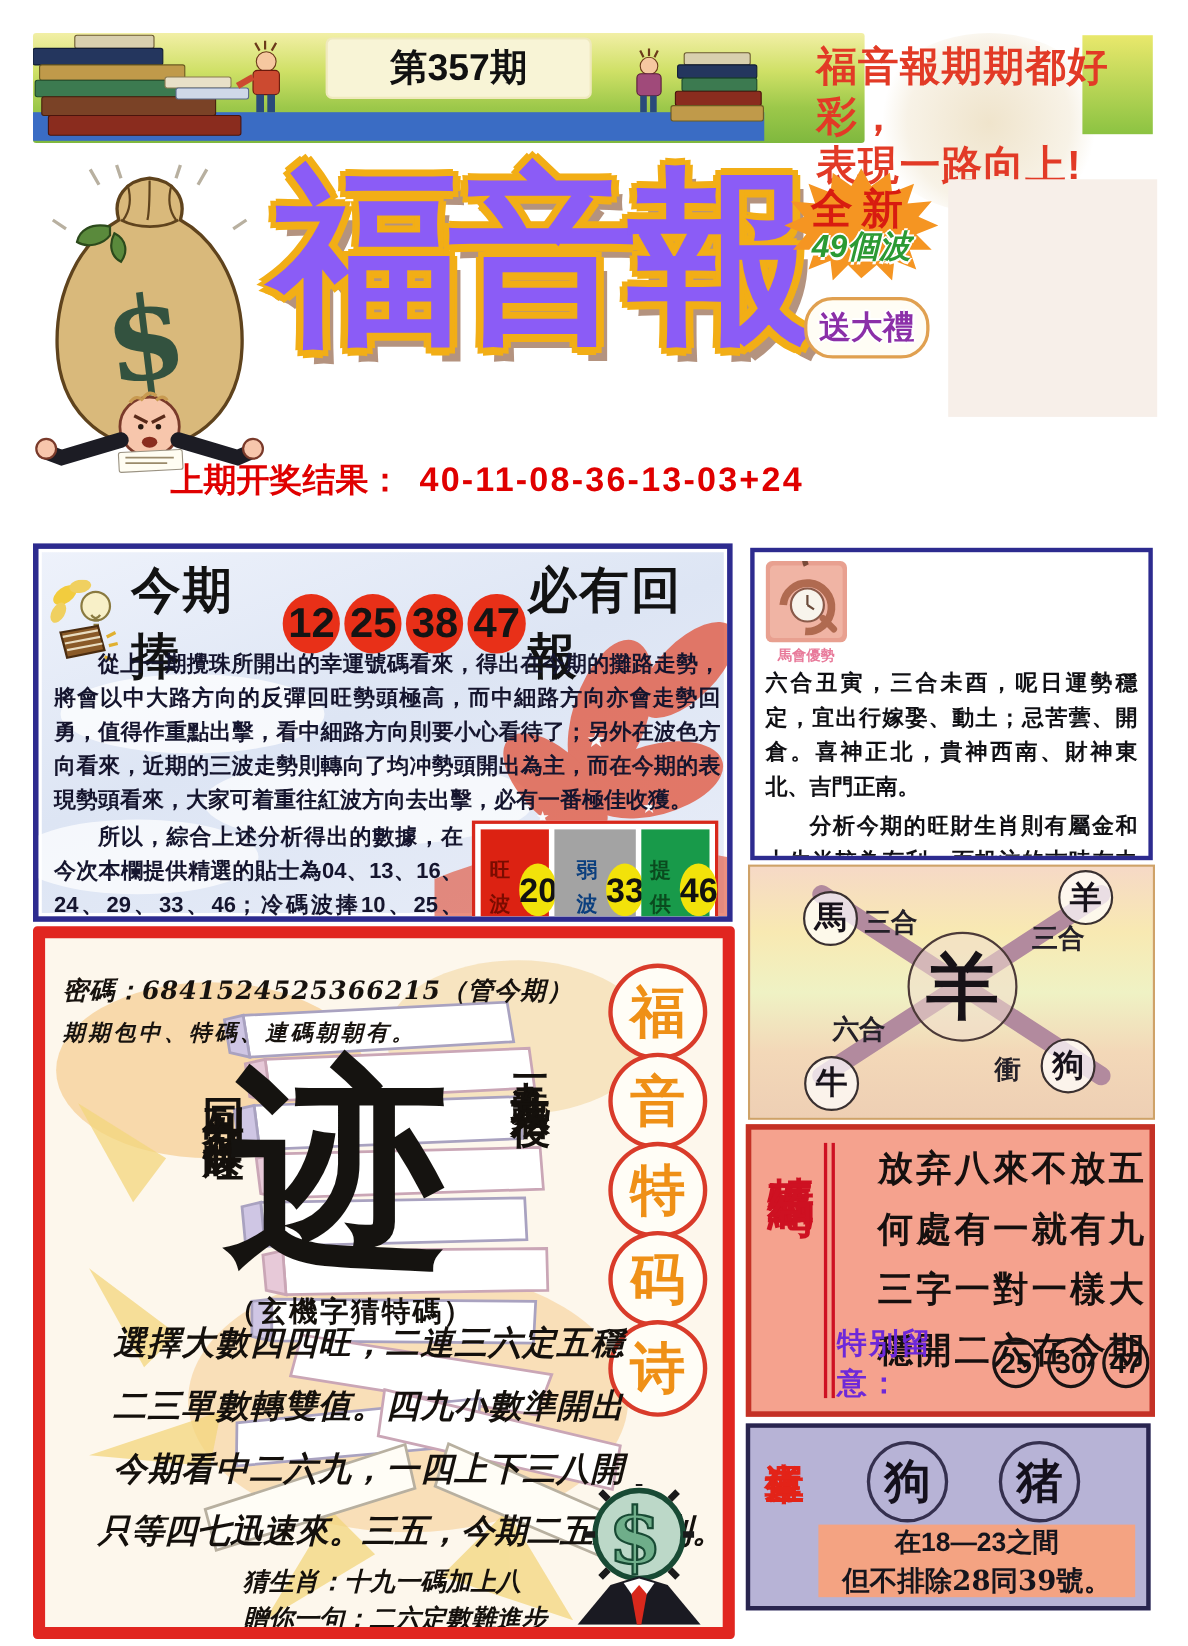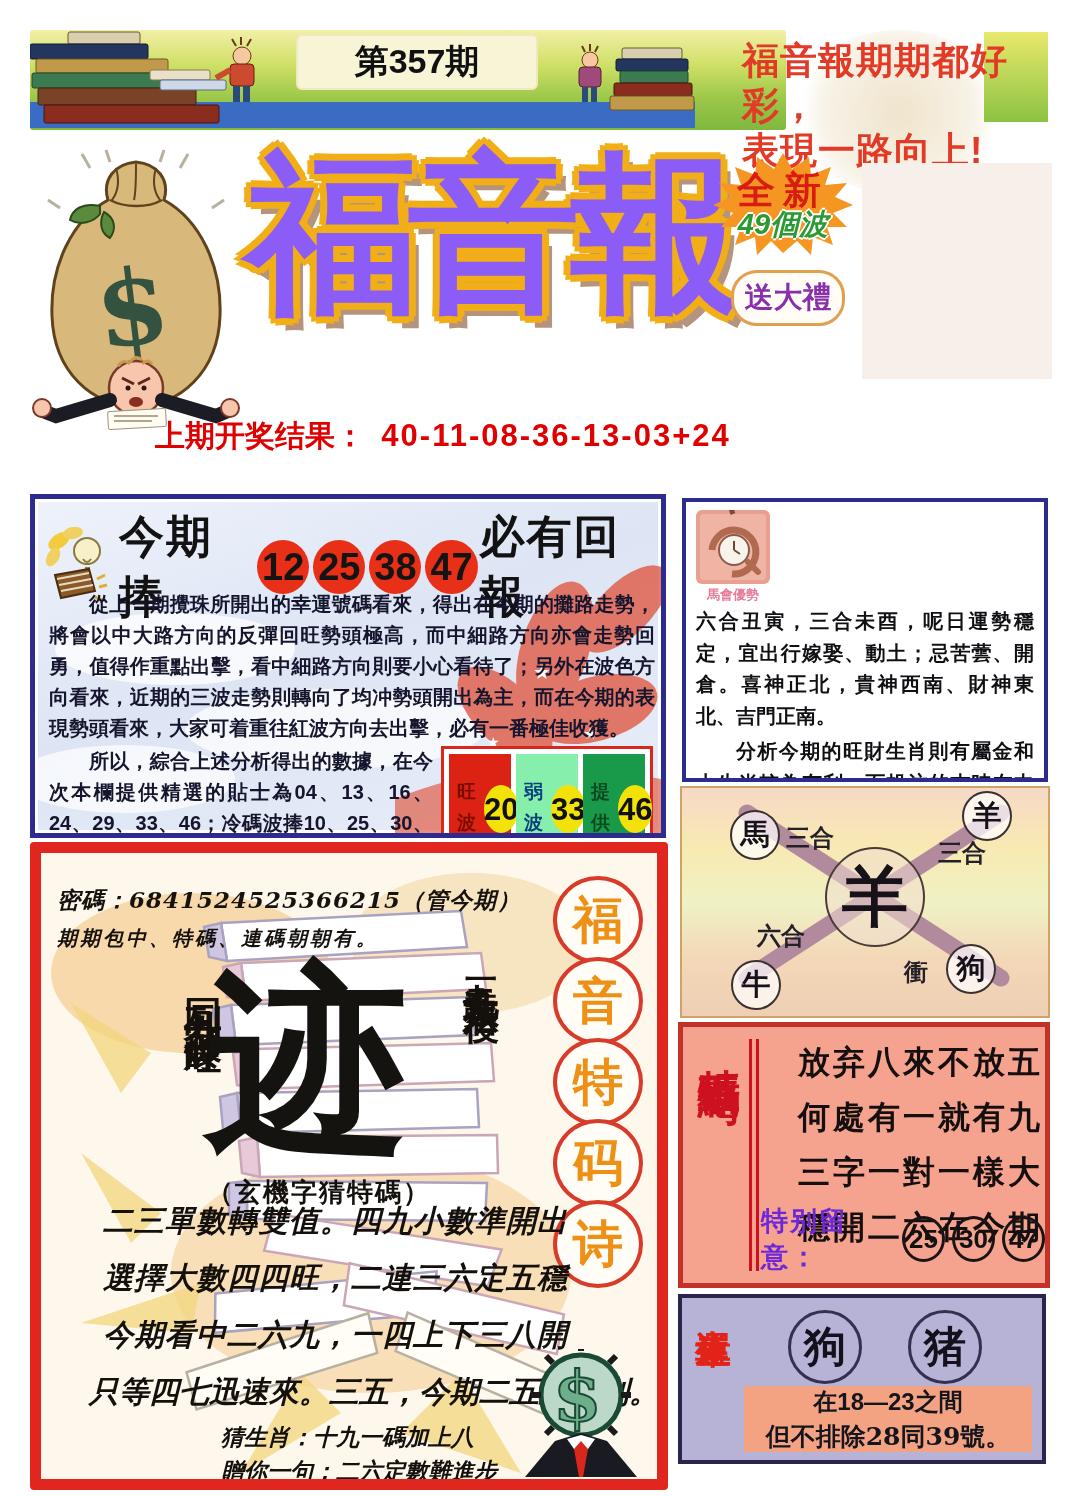--- a/index.html
+++ b/index.html
@@ -297,21 +297,21 @@
     </div>
     <div class="an-body">
       <p>從上一期攪珠所開出的幸運號碼看來，得出在今期的攤路走勢，將會以中大路方向的反彈回旺勢頭極高，而中細路方向亦會走勢回勇，值得作重點出擊，看中細路方向則要小心看待了；另外在波色方向看來，近期的三波走勢則轉向了均冲勢頭開出為主，而在今期的表現勢頭看來，大家可着重往紅波方向去出擊，必有一番極佳收獲。</p>
       <div class="an-bottom">
         <p class="p2">所以，綜合上述分析得出的數據，在今次本欄提供精選的貼士為04、13、16、24、29、33、46；冷碼波捧10、25、30、40、47號。</p>
         <div class="wave-panel">
           <div class="wave-box" style="background-color: rgb(220, 34, 18);">
             <div class="wave-label" style="color: rgb(122, 12, 0);">旺波</div>
             <div class="wave-num">20</div>
           </div>
-          <div class="wave-box" style="background-color: #86efac;">
+          <div class="wave-box" style="background-color: #a3a3a3; padding-left: 12px;">
             <div class="wave-label" style="color: rgb(11, 63, 126);">弱波</div>
             <div class="wave-num">33</div>
           </div>
           <div class="wave-box" style="background-color: rgb(24, 154, 74);">
             <div class="wave-label" style="color: rgb(10, 74, 30);">提供</div>
             <div class="wave-num">46</div>
           </div>
         </div>
       </div>
     </div>
@@ -425,26 +425,26 @@
     <div class="pb-rightv">三九進數八居後，</div>
     <div class="pb-ovals">
       <div class="pb-oval">福</div>
       <div class="pb-oval">音</div>
       <div class="pb-oval">特</div>
       <div class="pb-oval">码</div>
       <div class="pb-oval">诗</div>
     </div>
     <div class="pb-rows">
       <div class="pb-row">
+        <span class="pl">選擇大數四四旺，</span>
+        <span class="pr">二連三六定五穩</span>
+      </div>
+      <div class="pb-row">
         <span class="pl">二三單數轉雙值。</span>
         <span class="pr">四九小數準開出</span>
-      </div>
-      <div class="pb-row">
-        <span class="pl">選擇大數四四旺，</span>
-        <span class="pr">二連三六定五穩</span>
       </div>
       <div class="pb-row">
         <span class="pl">今期看中二六九，</span>
         <span class="pr">一四上下三八開</span>
       </div>
       <div class="pb-last">只等四七迅速來。三五，今期二五重比利。</div>
       <div class="pb-small g1">猜生肖：十九一碼加上八</div>
       <div class="pb-small g2">贈你一句：二六定數難進步</div>
       <div class="pb-small g3">（送：二九一六倒看要）</div>
     </div>

